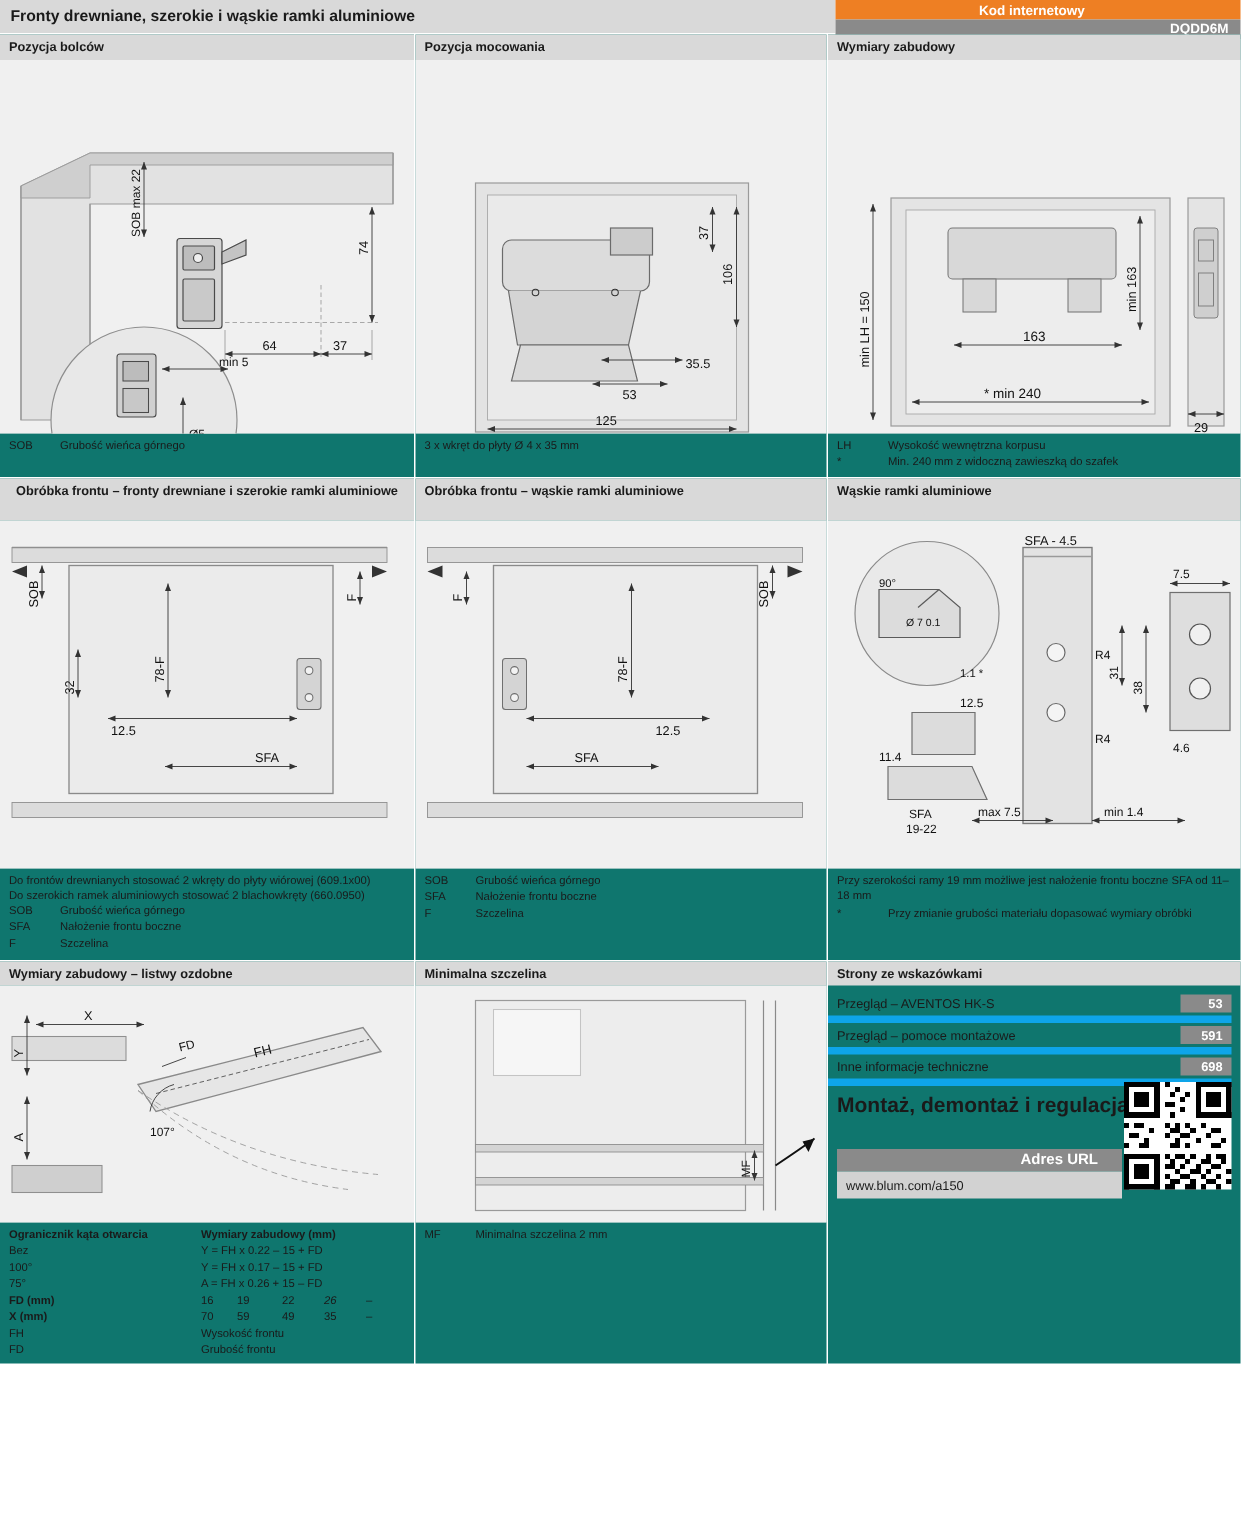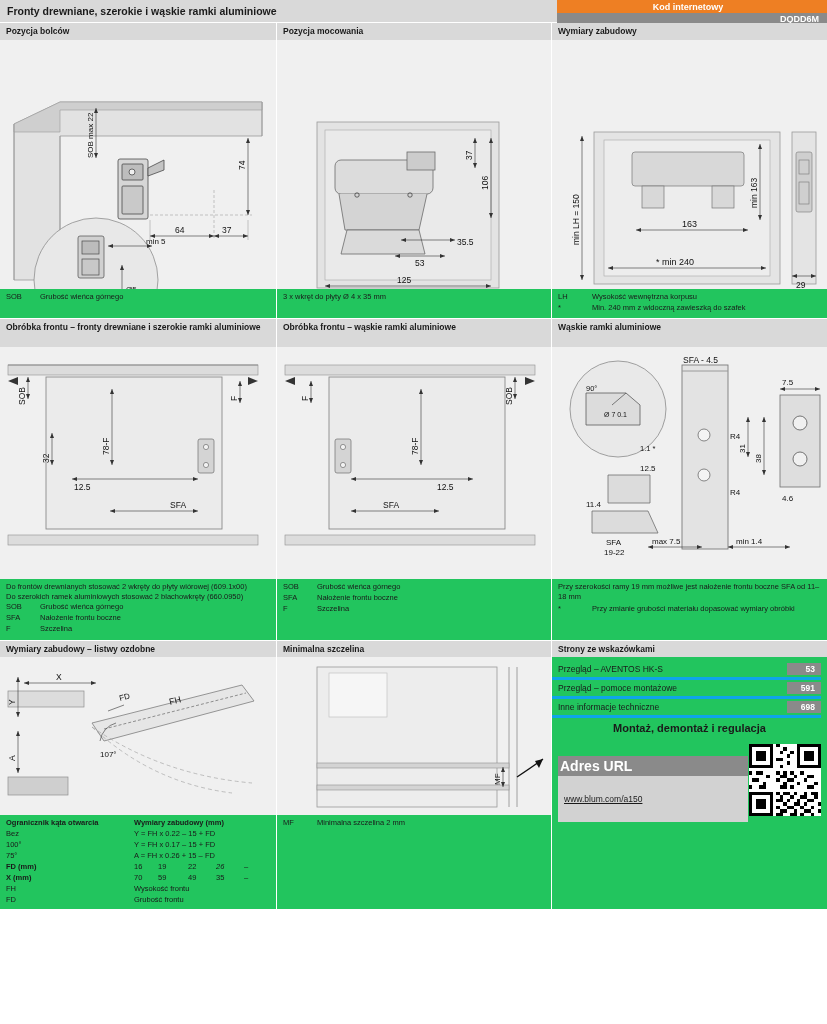--- a/index.html
+++ b/index.html
@@ -47,21 +47,21 @@
     background: #d9d9d9;
     font-weight: bold;
     font-size: 9px;
     padding: 3px 7px;
     height: 16px;
     margin-top: 1px;
   }
 
   
   .row { display:flex; gap:1px; margin-top:1px; }
-  .cell { background:#22c55e; position:relative; }
+  .cell { background:#0f766e; position:relative; }
   .cell-hd {
     background:#d9d9d9;
     font-weight:bold;
     font-size:8.5px;
     padding:3px 6px;
     line-height:1.25;
   }
   .legend { padding: 3px 6px 4px 6px; font-size:7.5px; line-height:1.35; }
   .legend table { border-collapse:collapse; }
   .legend td { vertical-align: top; padding: 0 0 1px 0; font-size:7.5px; }
@@ -71,23 +71,23 @@
   .w2 { width: 274px; }
   .w3 { width: 275px; }
 
   
   .draw { position:relative; background:#f0f0f0; }
   svg { display:block; }
 
   
   .refrow { display:flex; justify-content:space-between; align-items:center; font-size:8.5px; padding:2px 0 2px 6px; }
   .refnum { background:#8a8a8a; color:#fff; font-weight:bold; text-align:right; padding:1px 6px; min-width:34px; }
-  .refline { border-bottom:3px solid #0ea5e9; }
-  .urlbar { background:#8a8a8a; color:#fff; font-weight:bold; font-size:14px; padding:2px 2px; }
-  .urltext { background:#d2d2d2; font-size:8.5px; padding:18px 6px;text-decoration:underline; }
+  .refline { border-bottom:5px solid #0ea5e9; }
+  .urlbar { background:#8a8a8a; color:#fff; font-weight:bold; font-size:10px; padding:2px 16px;text-align:right; }
+  .urltext { background:#d2d2d2; font-size:8.5px; padding:4px 6px; }
   .qr { position:absolute; right:6px; bottom:6px; width:72px; height:72px; }
 
   
   .tbl { width:100%; border-collapse:collapse; font-size:7.5px; }
   .tbl td { padding:1px 3px 1px 0; vertical-align:top; }
   .tbl .hd { font-weight:bold; }
   .bold { font-weight:bold; }
 </style>
 </head>
 <body>
@@ -278,21 +278,21 @@
           </tr>
         </tbody>
           </table>
       </div>
     </div>
   </div>
 
   <div class="row">
 
     <div class="cell w1">
-      <div class="cell-hd" style="height:28px;">Obróbka frontu – fronty drewniane i szerokie ramki aluminiowe</div>
+      <div class="cell-hd" style="height:28px;text-align:center;">Obróbka frontu – fronty drewniane i szerokie ramki aluminiowe</div>
       <div class="draw">
         <svg width="276" height="232" viewBox="0 0 276 232">
           <rect width="276" height="232" fill="#f0f0f0"></rect>
 
           <g stroke="#8f8f8f" stroke-width="0.6">
             <rect x="8" y="18" width="250" height="10" fill="#dcdcdc"></rect>
             <rect x="8" y="188" width="250" height="10" fill="#dcdcdc"></rect>
           </g>
           <path d="M8 18 l250 0" stroke="#8f8f8f"></path>
 
@@ -626,21 +626,21 @@
           <span class="refnum">53</span>
         </div>
         <div class="refrow refline">
           <span>Przegląd – pomoce montażowe</span>
           <span class="refnum">591</span>
         </div>
         <div class="refrow refline">
           <span>Inne informacje techniczne</span>
           <span class="refnum">698</span>
         </div>
-        <div style="font-weight:bold; font-size:11px; padding:4px 0 0 6px;text-align:center;">Montaż, demontaż i regulacja</div>
+        <div style="font-weight:bold; font-size:14px; padding:4px 0 0 6px;">Montaż, demontaż i regulacja</div>
 
         <div style="width:190px; margin:22px 0 0 6px;">
           <div class="urlbar">Adres URL</div>
           <div class="urltext">www.blum.com/a150</div>
         </div>
 
         <svg class="qr" viewBox="0 0 21 21" shape-rendering="crispEdges">
           <rect width="21" height="21" fill="#ffffff"></rect>
           <g fill="#000000">
             <rect x="0" y="0" width="7" height="1"></rect>

